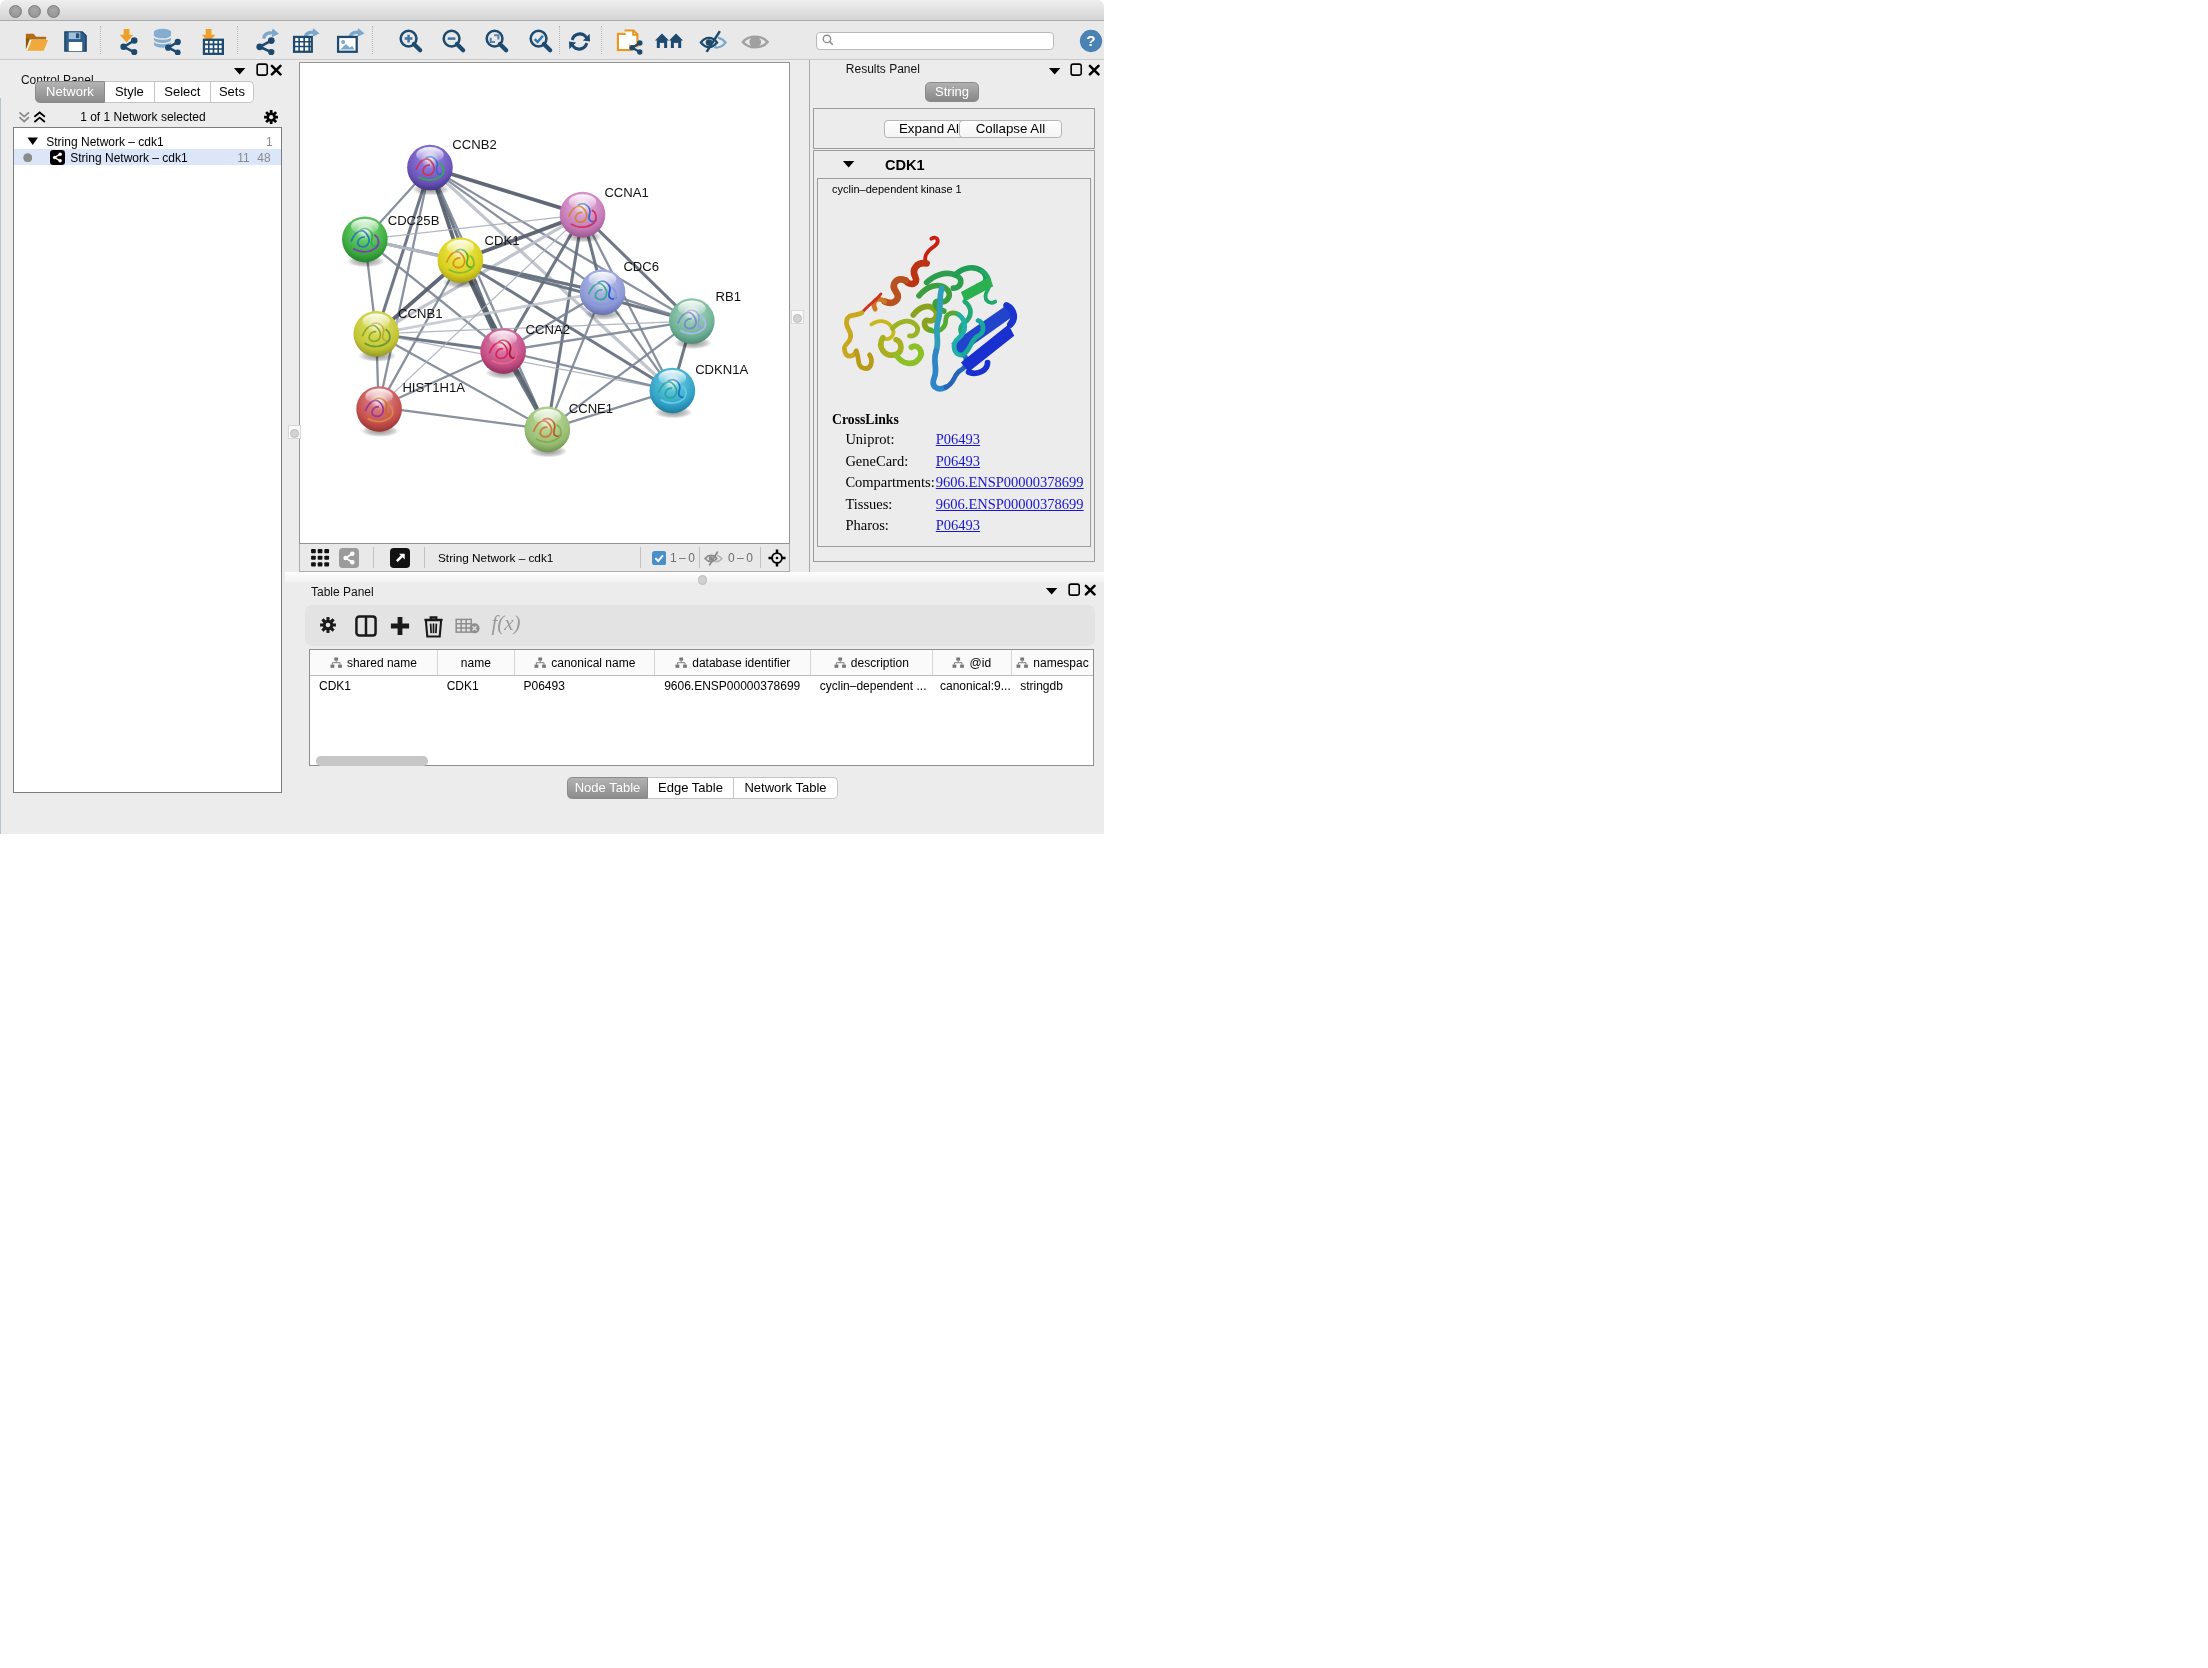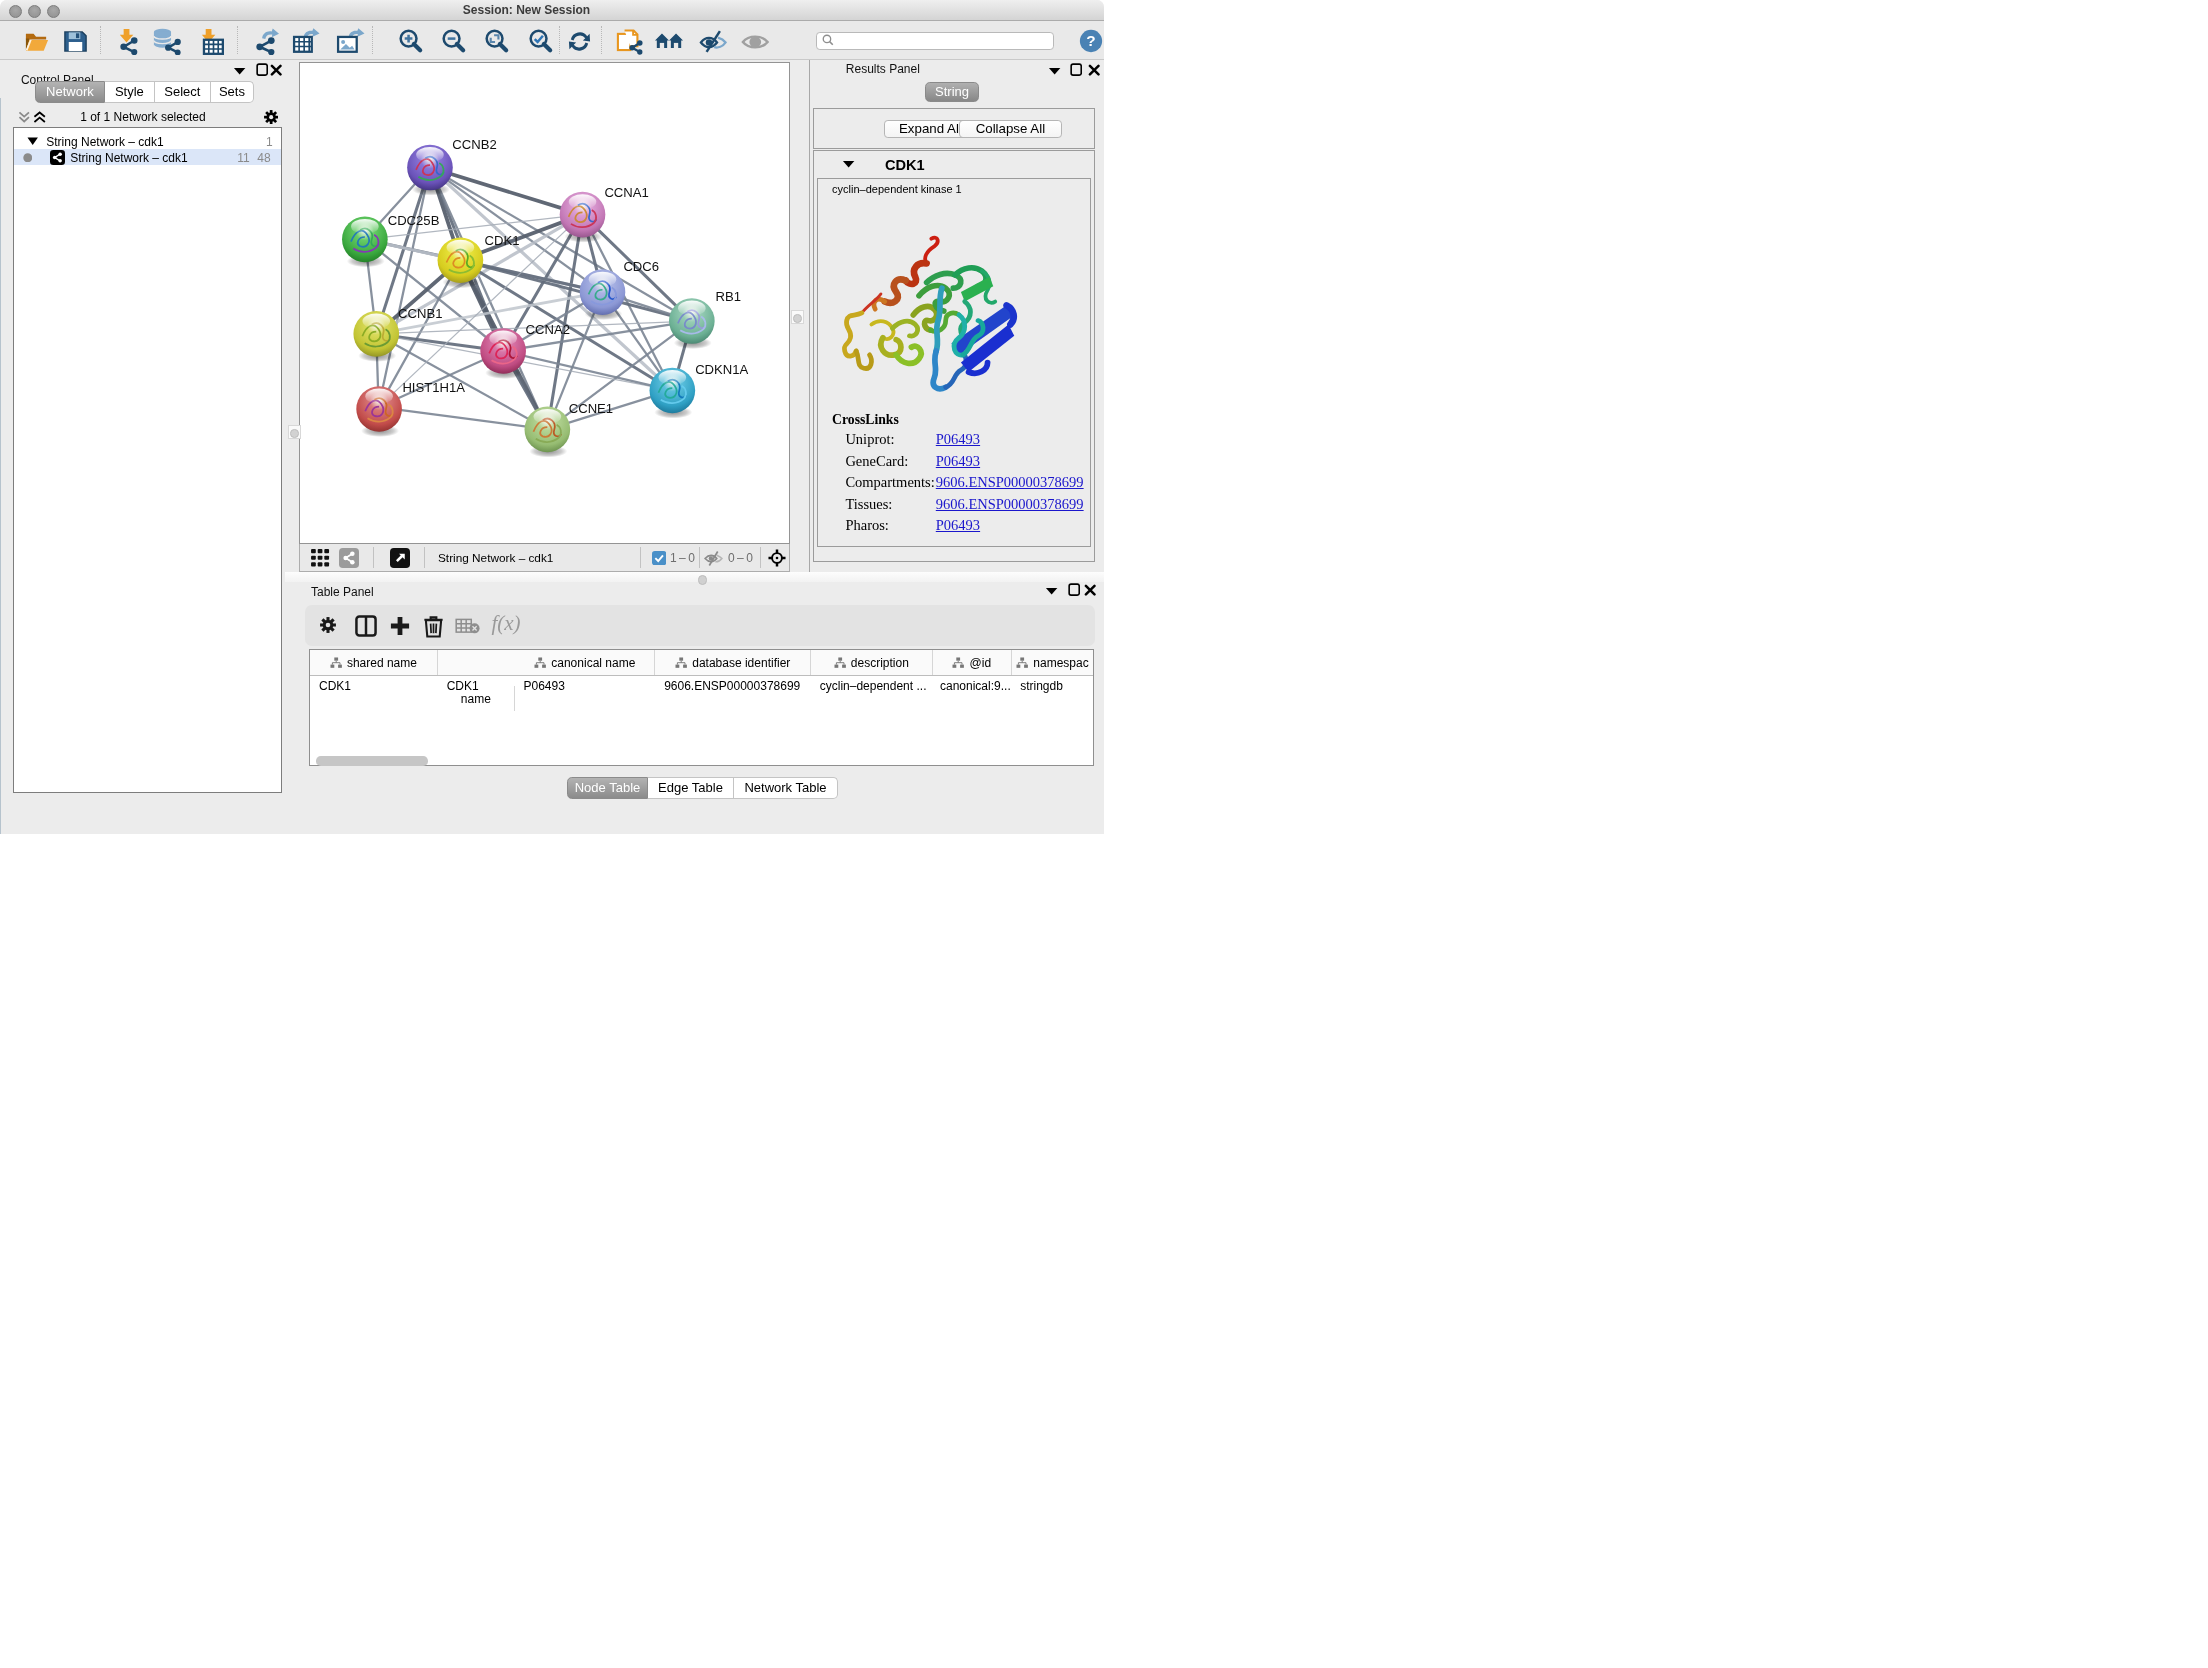--- a/index.html
+++ b/index.html
@@ -32,21 +32,20 @@
 #tptable{background:#fff;border:1px solid #8f8f8f;}
 .thc{display:flex;align-items:center;height:25px;border-right:1px solid #d6d6d6;font-size:12px;color:#000;justify-content:center;}
 .statusbtn{position:absolute;background:#fbfbfb;border:1px solid #ababab;}
 </style>
 </head>
 <body>
 <div id="titlebar" class="abs">
   <div class="tl" style="left:8.6px;"></div>
   <div class="tl" style="left:27.6px;"></div>
   <div class="tl" style="left:47px;"></div>
-  <div id="wtitle">Session: New Session</div>
 </div>
 <div id="toolbar" class="abs">
   <svg class="tbi" style="left:23px" width="27" height="27" viewBox="0 0 28 28">
     <path d="M3 6 L11 6 L13.5 9 L24 9 L24 12 L3 12 Z" fill="#b36a10"></path>
     <path d="M3 6 L3 23 L7 12.5 L6 11 L3 11 Z" fill="#8a5508"></path>
     <path d="M6.5 12.5 L26 12.5 L21.5 23.5 L3.2 23.5 Z" fill="#f2a93b"></path>
     <path d="M3 22.5 L7 12.5 L9 12.5 L4.6 23.5 Z" fill="#fff" opacity=".85"></path>
   </svg>
   <svg class="tbi" style="left:63px" width="25" height="27" viewBox="0 0 26 28">
     <path d="M2 4 L20 4 L24 8 L24 24 L2 24 Z" fill="#2d5f8d" stroke="#1c405f" stroke-width="1.5"></path>
@@ -687,21 +686,21 @@
       <div class="abs serif" style="left:186px;top:5.7px;font-size:21px;font-style:italic;color:#9a9a9a;">f(x)</div>
     </div>
     <div id="tptable" class="abs" style="left:24px;top:68px;width:785px;height:117px;box-sizing:border-box;">
       <div style="display:flex;height:25px;background:#fafafa;border-bottom:1px solid #bdbdbd;">
         <div class="thc" style="width:128px;">​<svg width="12.4" height="11.4" viewBox="0 0 13 12" style="margin-right:4.8px">
               <rect x="4.5" y="0.5" width="4" height="3.4" fill="#777"></rect>
               <rect x="0.5" y="8" width="4" height="3.4" fill="#777"></rect>
               <rect x="8.5" y="8" width="4" height="3.4" fill="#777"></rect>
               <path d="M6.5 4 L6.5 6 M2.5 8 L2.5 6 L10.5 6 L10.5 8" stroke="#777" fill="none"></path>
             </svg>shared name</div>
-        <div class="thc" style="width:77px;margin-top:36px;">name</div>
+        <div class="thc" style="width:77px;">name</div>
         <div class="thc" style="width:141px;">​<svg width="12.4" height="11.4" viewBox="0 0 13 12" style="margin-right:4.8px">
               <rect x="4.5" y="0.5" width="4" height="3.4" fill="#777"></rect>
               <rect x="0.5" y="8" width="4" height="3.4" fill="#777"></rect>
               <rect x="8.5" y="8" width="4" height="3.4" fill="#777"></rect>
               <path d="M6.5 4 L6.5 6 M2.5 8 L2.5 6 L10.5 6 L10.5 8" stroke="#777" fill="none"></path>
             </svg>canonical name</div>
         <div class="thc" style="width:156px;">​<svg width="12.4" height="11.4" viewBox="0 0 13 12" style="margin-right:4.8px">
               <rect x="4.5" y="0.5" width="4" height="3.4" fill="#777"></rect>
               <rect x="0.5" y="8" width="4" height="3.4" fill="#777"></rect>
               <rect x="8.5" y="8" width="4" height="3.4" fill="#777"></rect>

